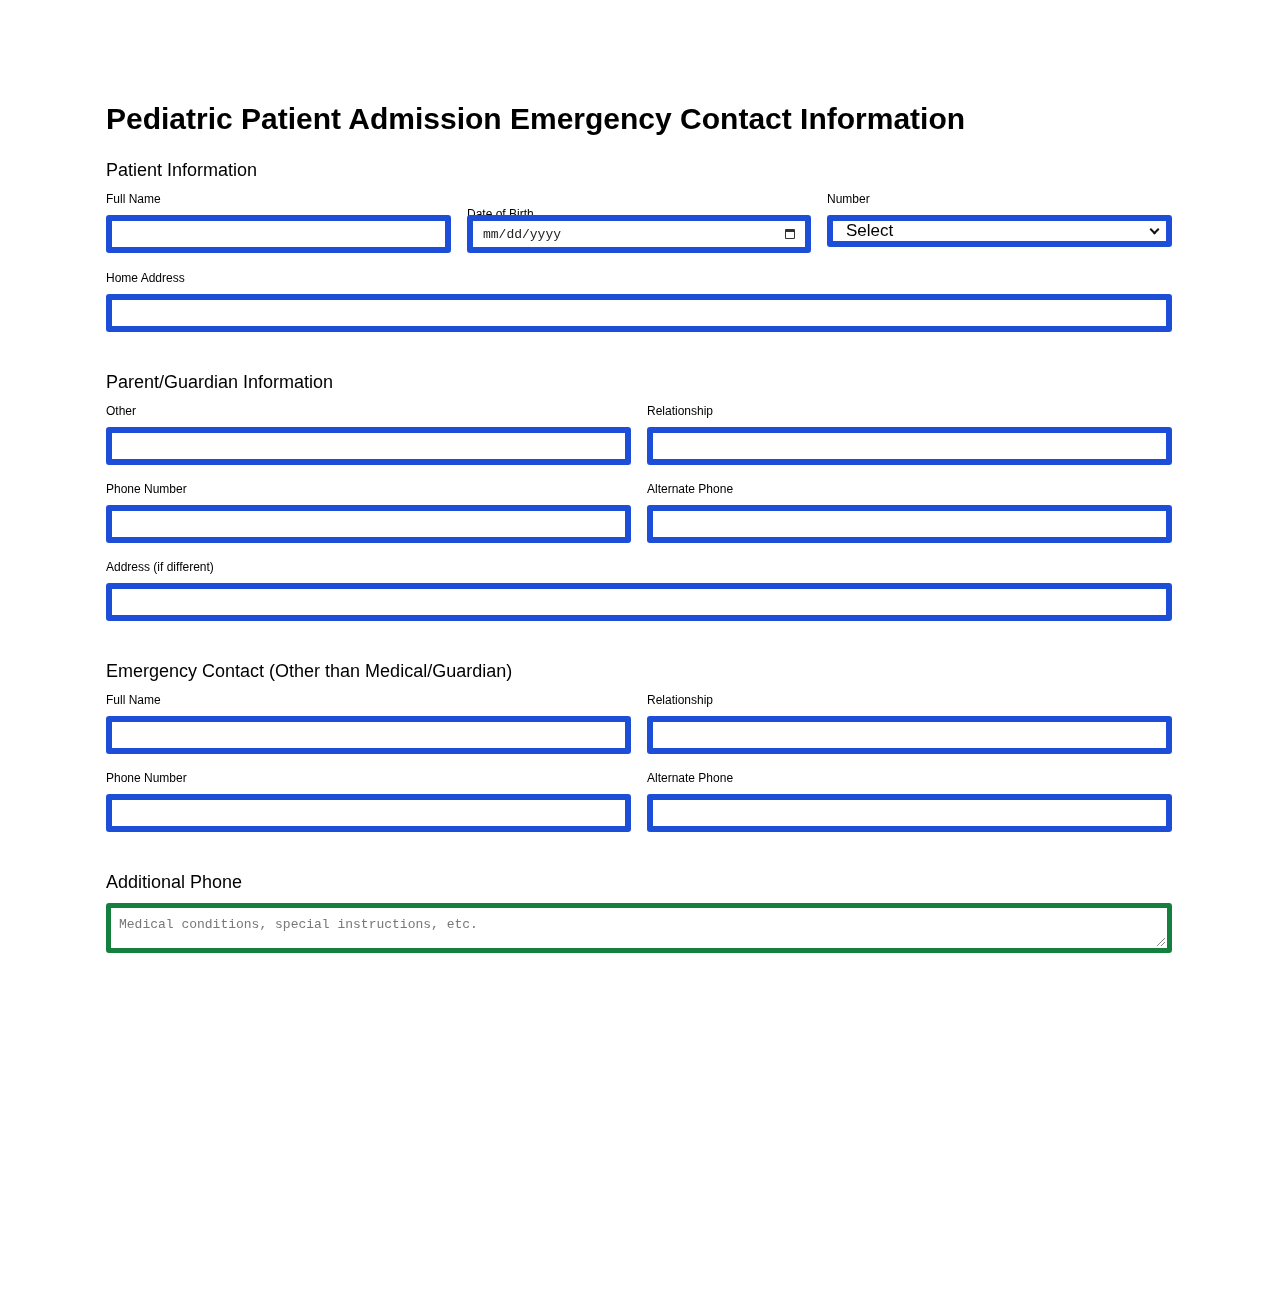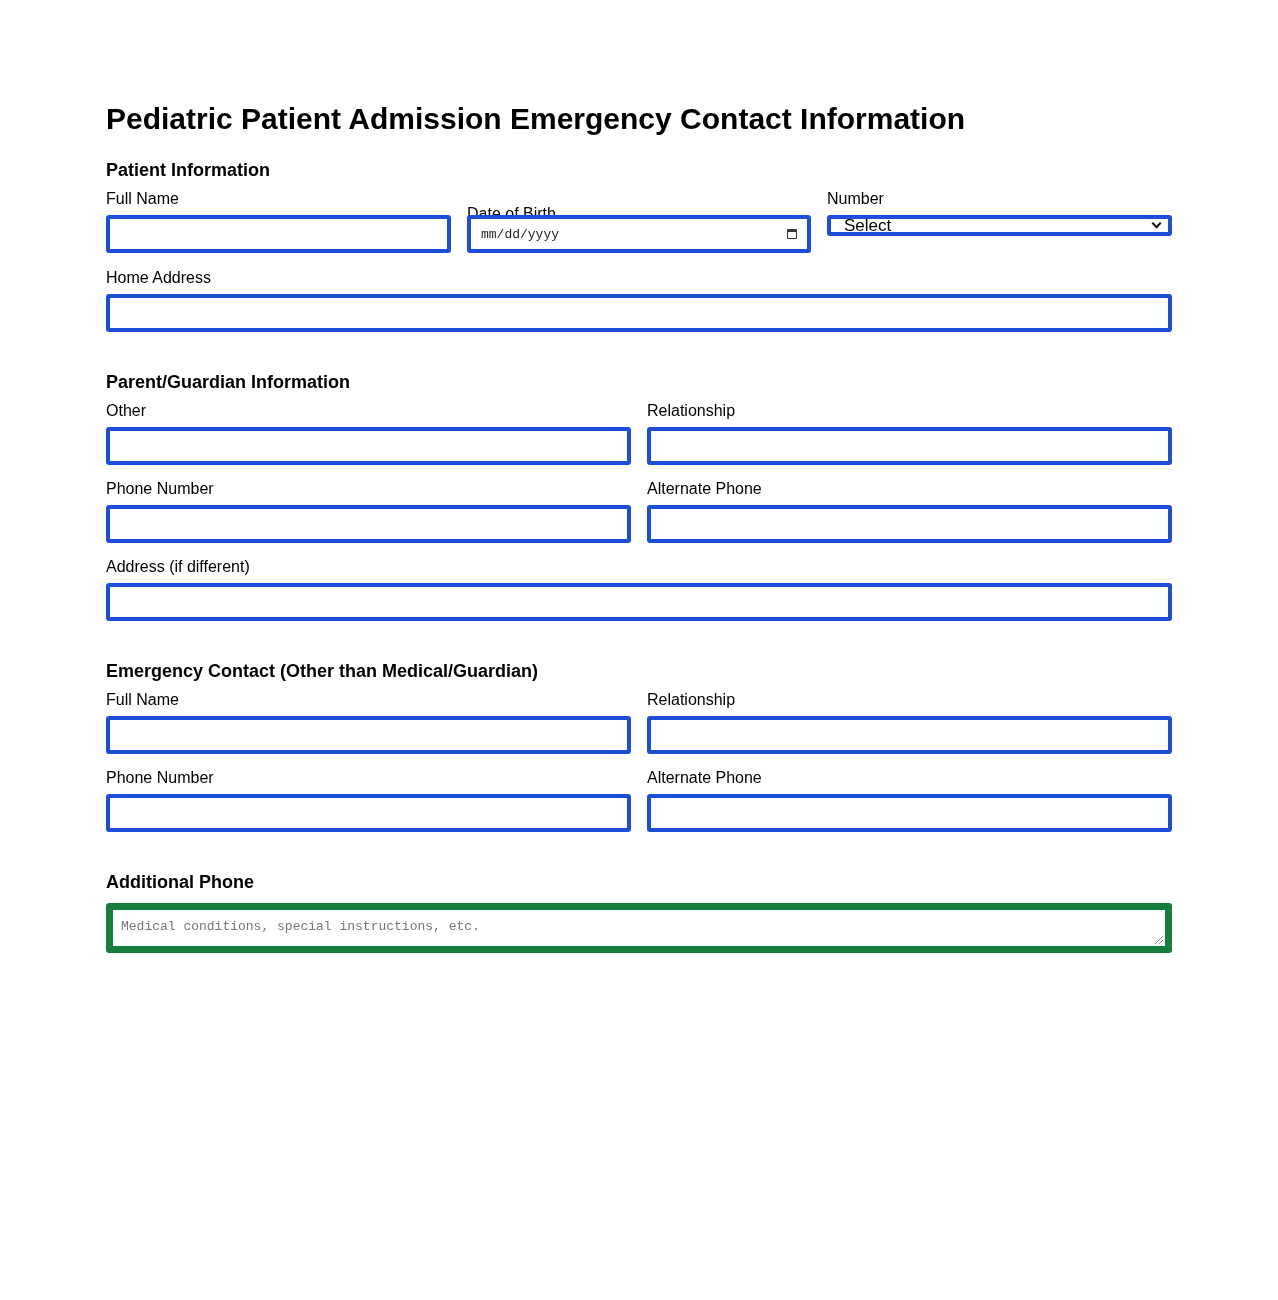--- a/index.html
+++ b/index.html
@@ -13,49 +13,49 @@
     position: absolute; left: 106px; top: 0; width: 1066px;
   }
   h1 {
     font-size: 30px; font-weight: bold; margin: 0;
     position: absolute; top: 100px; left: 0; white-space: nowrap;
     line-height: 38px;
     text-align: right;
   }
   .section-title {
     position: absolute; left: 0; font-size: 18px; line-height: 22px;
-    margin: 0; font-weight: bold;
+    margin: 0; font-weight: normal;
   }
   .label {
-    position: absolute; font-size: 16px; line-height: 20px;
+    position: absolute; font-size: 12px; line-height: 20px;
   }
   .field {
     position: absolute; height: 38px;
-    border: 4px solid #1d4ed8; border-radius: 3px; background: #fff;
+    border: 6px solid #1d4ed8; border-radius: 3px; background: #fff;
     font-family: "Liberation Sans", sans-serif; font-size: 16px; padding: 0 12px;
   }
   .date-field {
     display: flex; align-items: center; justify-content: space-between;
     font-family: "Liberation Mono", monospace; font-size: 13px; color: #222;
     padding: 0 10px;
   }
   .cal-icon {
     width: 10px; height: 10px; border: 1.5px solid #333; border-top-width: 3px; border-radius: 1px;
   }
   .select-field {
     display: flex; align-items: center; justify-content: space-between;
-    font-size: 17px; padding: 0 8px 0 13px; height: 21px;
+    font-size: 17px; padding: 0 8px 0 13px; height: 32px;
   }
   .chev {
     width: 7px; height: 7px; border-right: 2px solid #111; border-bottom: 2px solid #111;
     transform: rotate(45deg); margin-top: -4px;
   }
   .textarea {
     position: absolute; height: 50px;
-    border: 7px solid #15803d; border-radius: 3px;
+    border: 5px solid #15803d; border-radius: 3px;
     font-family: "Liberation Mono", monospace; font-size: 13px; color: #777;
     padding: 9px 8px;
   }
   .resize {
     position: absolute; right: 2px; bottom: 2px; width: 8px; height: 8px;
     background: linear-gradient(135deg, transparent 45%, #888 45%, #888 55%, transparent 55%, transparent 70%, #888 70%, #888 80%, transparent 80%);
   }
 </style>
 </head>
 <body>

